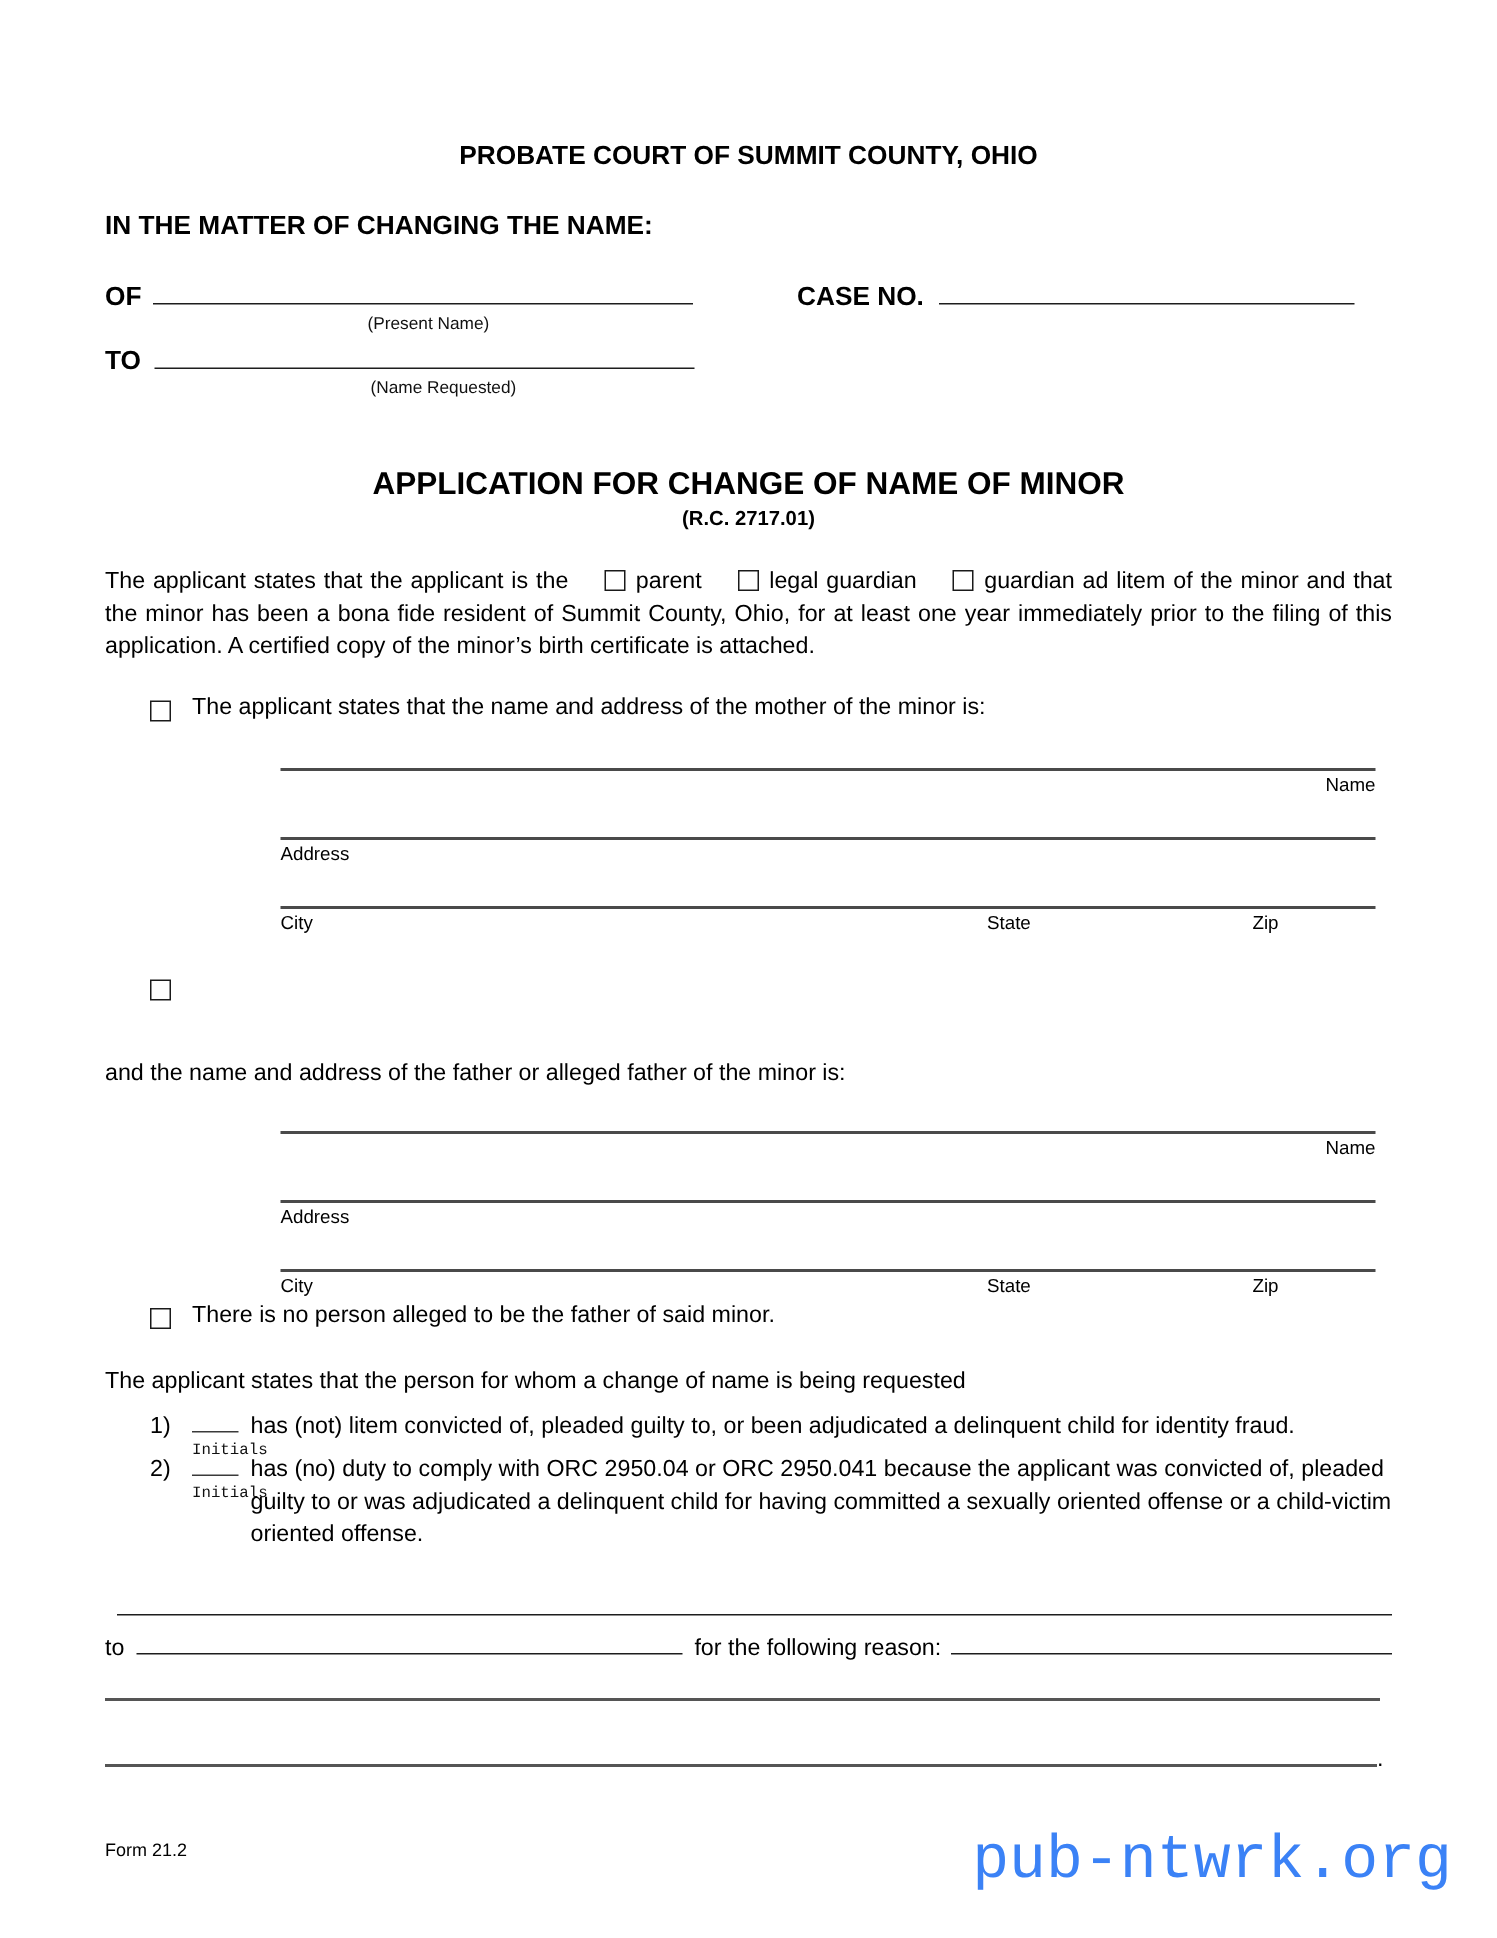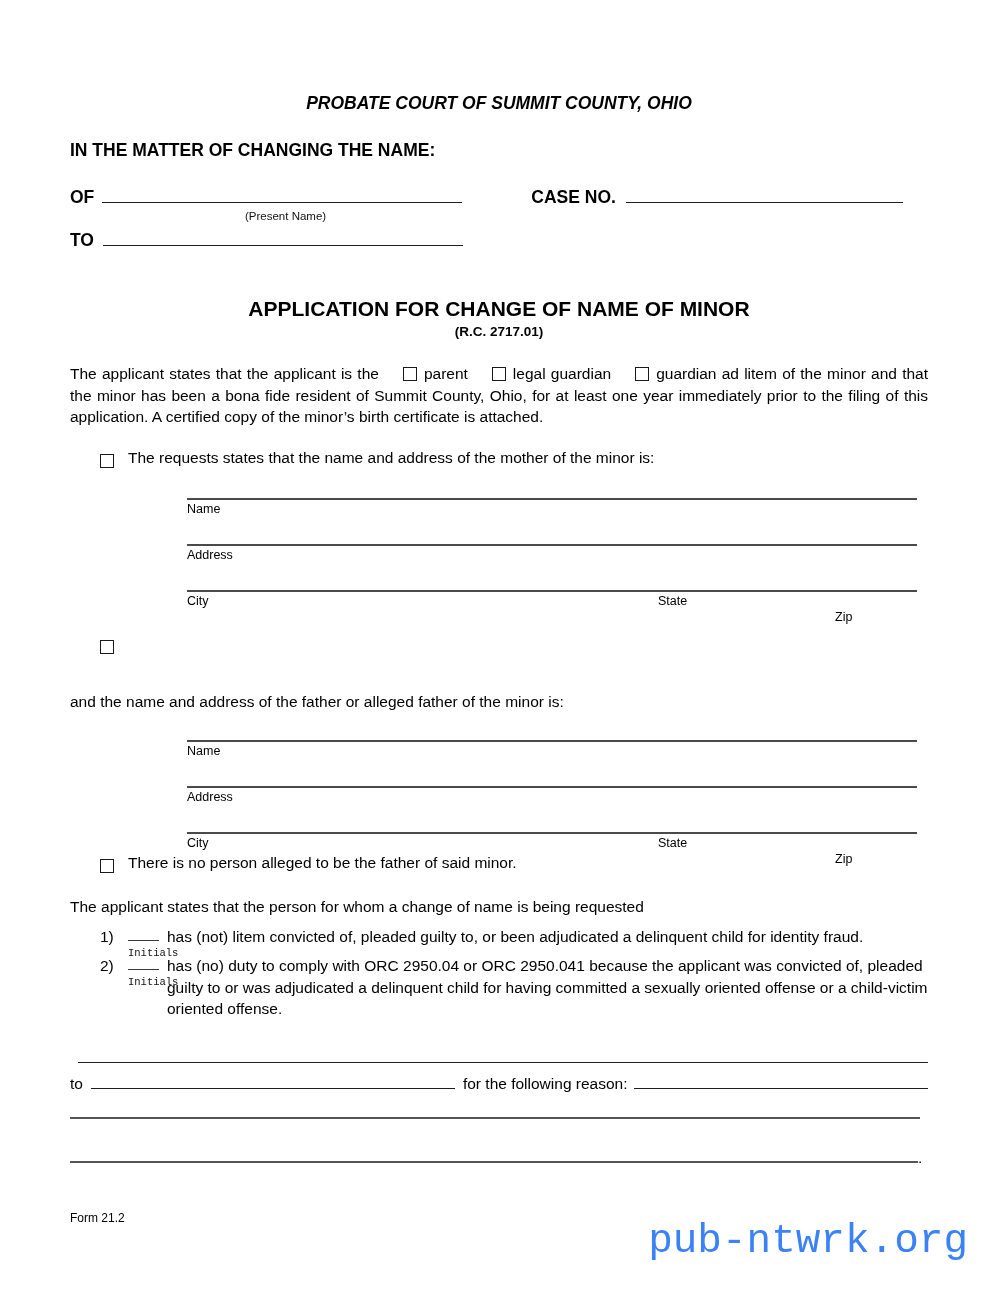--- a/index.html
+++ b/index.html
@@ -16,21 +16,20 @@
     position: absolute;
     left: 70px;
     top: 0;
     width: 858px;
   }
   .court-header {
     margin-top: 93px;
     text-align: center;
     font-weight: bold;
     font-size: 17.5px;
-    font-style: italic;
   }
   .matter-line {
     margin-top: 26px;
     font-weight: bold;
     font-size: 17.5px;
   }
   
   .of-case-row {
     margin-top: 24px;
     display: flex;
@@ -105,33 +104,33 @@
 
   .mother-row { margin-top: 19px; }
   .father-row { margin-top: 23px; flex-direction: column; }
 
   .fields-block {
     margin-left: 117px;
     width: 730px;
     margin-top: 27px;
   }
   .field { margin-top: 26px; }
-  .field:first-child { margin-top: 16px; }
+  .field:first-child { margin-top: 16px; text-align: right; }
   .field-line {
     border-bottom: 2px solid #4a4a4a;
     height: 0;
   }
   .field-labels {
     position: relative;
     margin-top: 2px;
     height: 16px;
     font-size: 12.5px;
   }
   .fl-state { position: absolute; left: 471px; top: 0; }
-  .fl-zip { position: absolute; left: 648px; top: 16px; }
+  .fl-zip { position: absolute; left: 648px; top: 0; }
 
   .unknown-row { margin-top: 22px; }
   .unknown-text { text-align: justify; }
   .noperson-row { margin-top: 0px; }
 
   .person-para { margin-top: 20px; }
 
   .numbered-item {
     display: flex;
     align-items: flex-start;
@@ -233,33 +232,36 @@
     <span class="blank case-blank"></span>
   </div>
   <div class="caption-row">
     <span class="small-caption present-caption">(Present Name)</span>
   </div>
 
   <div class="to-row">
     <span class="bold-label">TO</span>
     <span class="blank to-blank"></span>
   </div>
+  <div class="caption-row">
+    <span class="small-caption requested-caption">(Name Requested)</span>
+  </div>
 
   <div class="main-title">APPLICATION FOR CHANGE OF NAME OF MINOR</div>
   <div class="statute">(R.C. 2717.01)</div>
 
   <div class="body-text intro-para">
     <span>The applicant states that the applicant is the</span><span class="checkbox cb-inline"></span><span>parent</span><span class="checkbox cb-inline"></span><span>legal guardian</span><span class="checkbox cb-inline"></span><span>guardian ad litem</span> <span>of the minor and that the minor has been a bona fide resident of Summit County, Ohio, for at least one year immediately prior to the filing of this application. A certified copy of the minor’s birth certificate is attached.</span>
   </div>
 
   <div class="body-text cb-row mother-row">
     <div class="cb-col">
       <span class="checkbox"></span>
     </div>
-    <div class="cb-text">The requests states that the name and address of the mother of the minor is:</div>
+    <div class="cb-text">The applicant states that the name and address of the mother of the minor is:</div>
   </div>
 
   <div class="fields-block">
     <div class="field">
       <div class="field-line"></div>
       <div class="field-labels">
         <span>Name</span>
       </div>
     </div>
     <div class="field">

